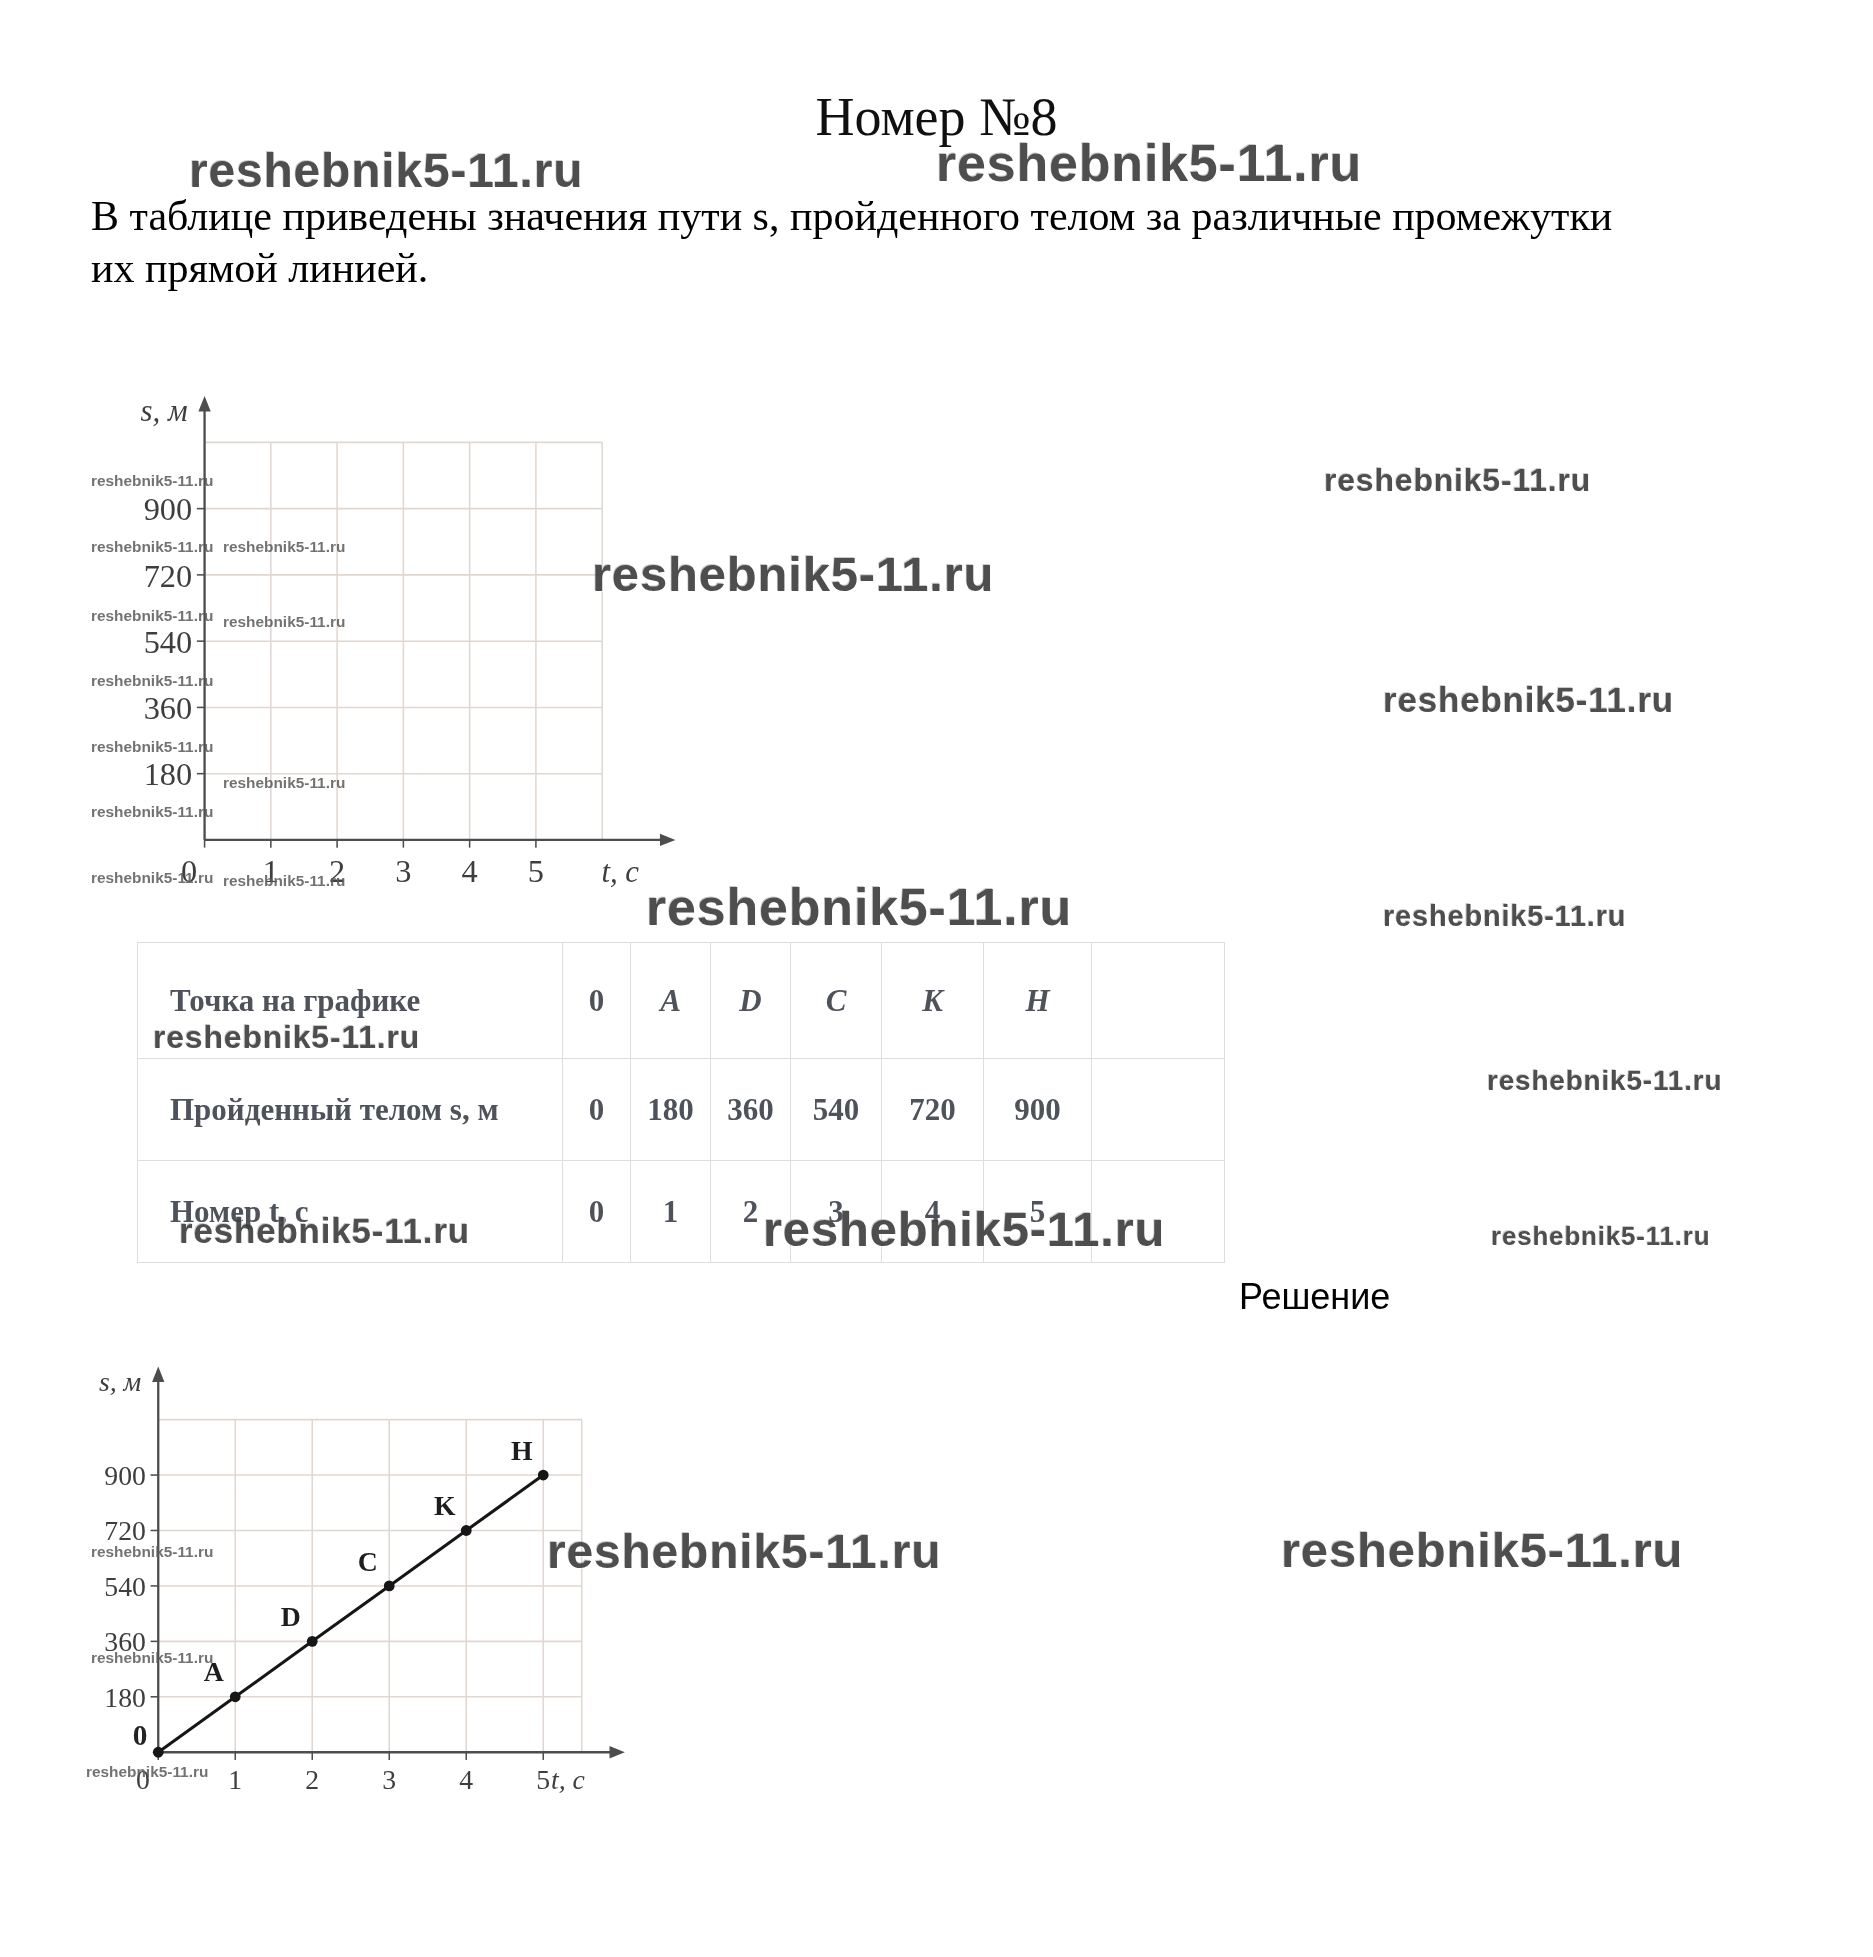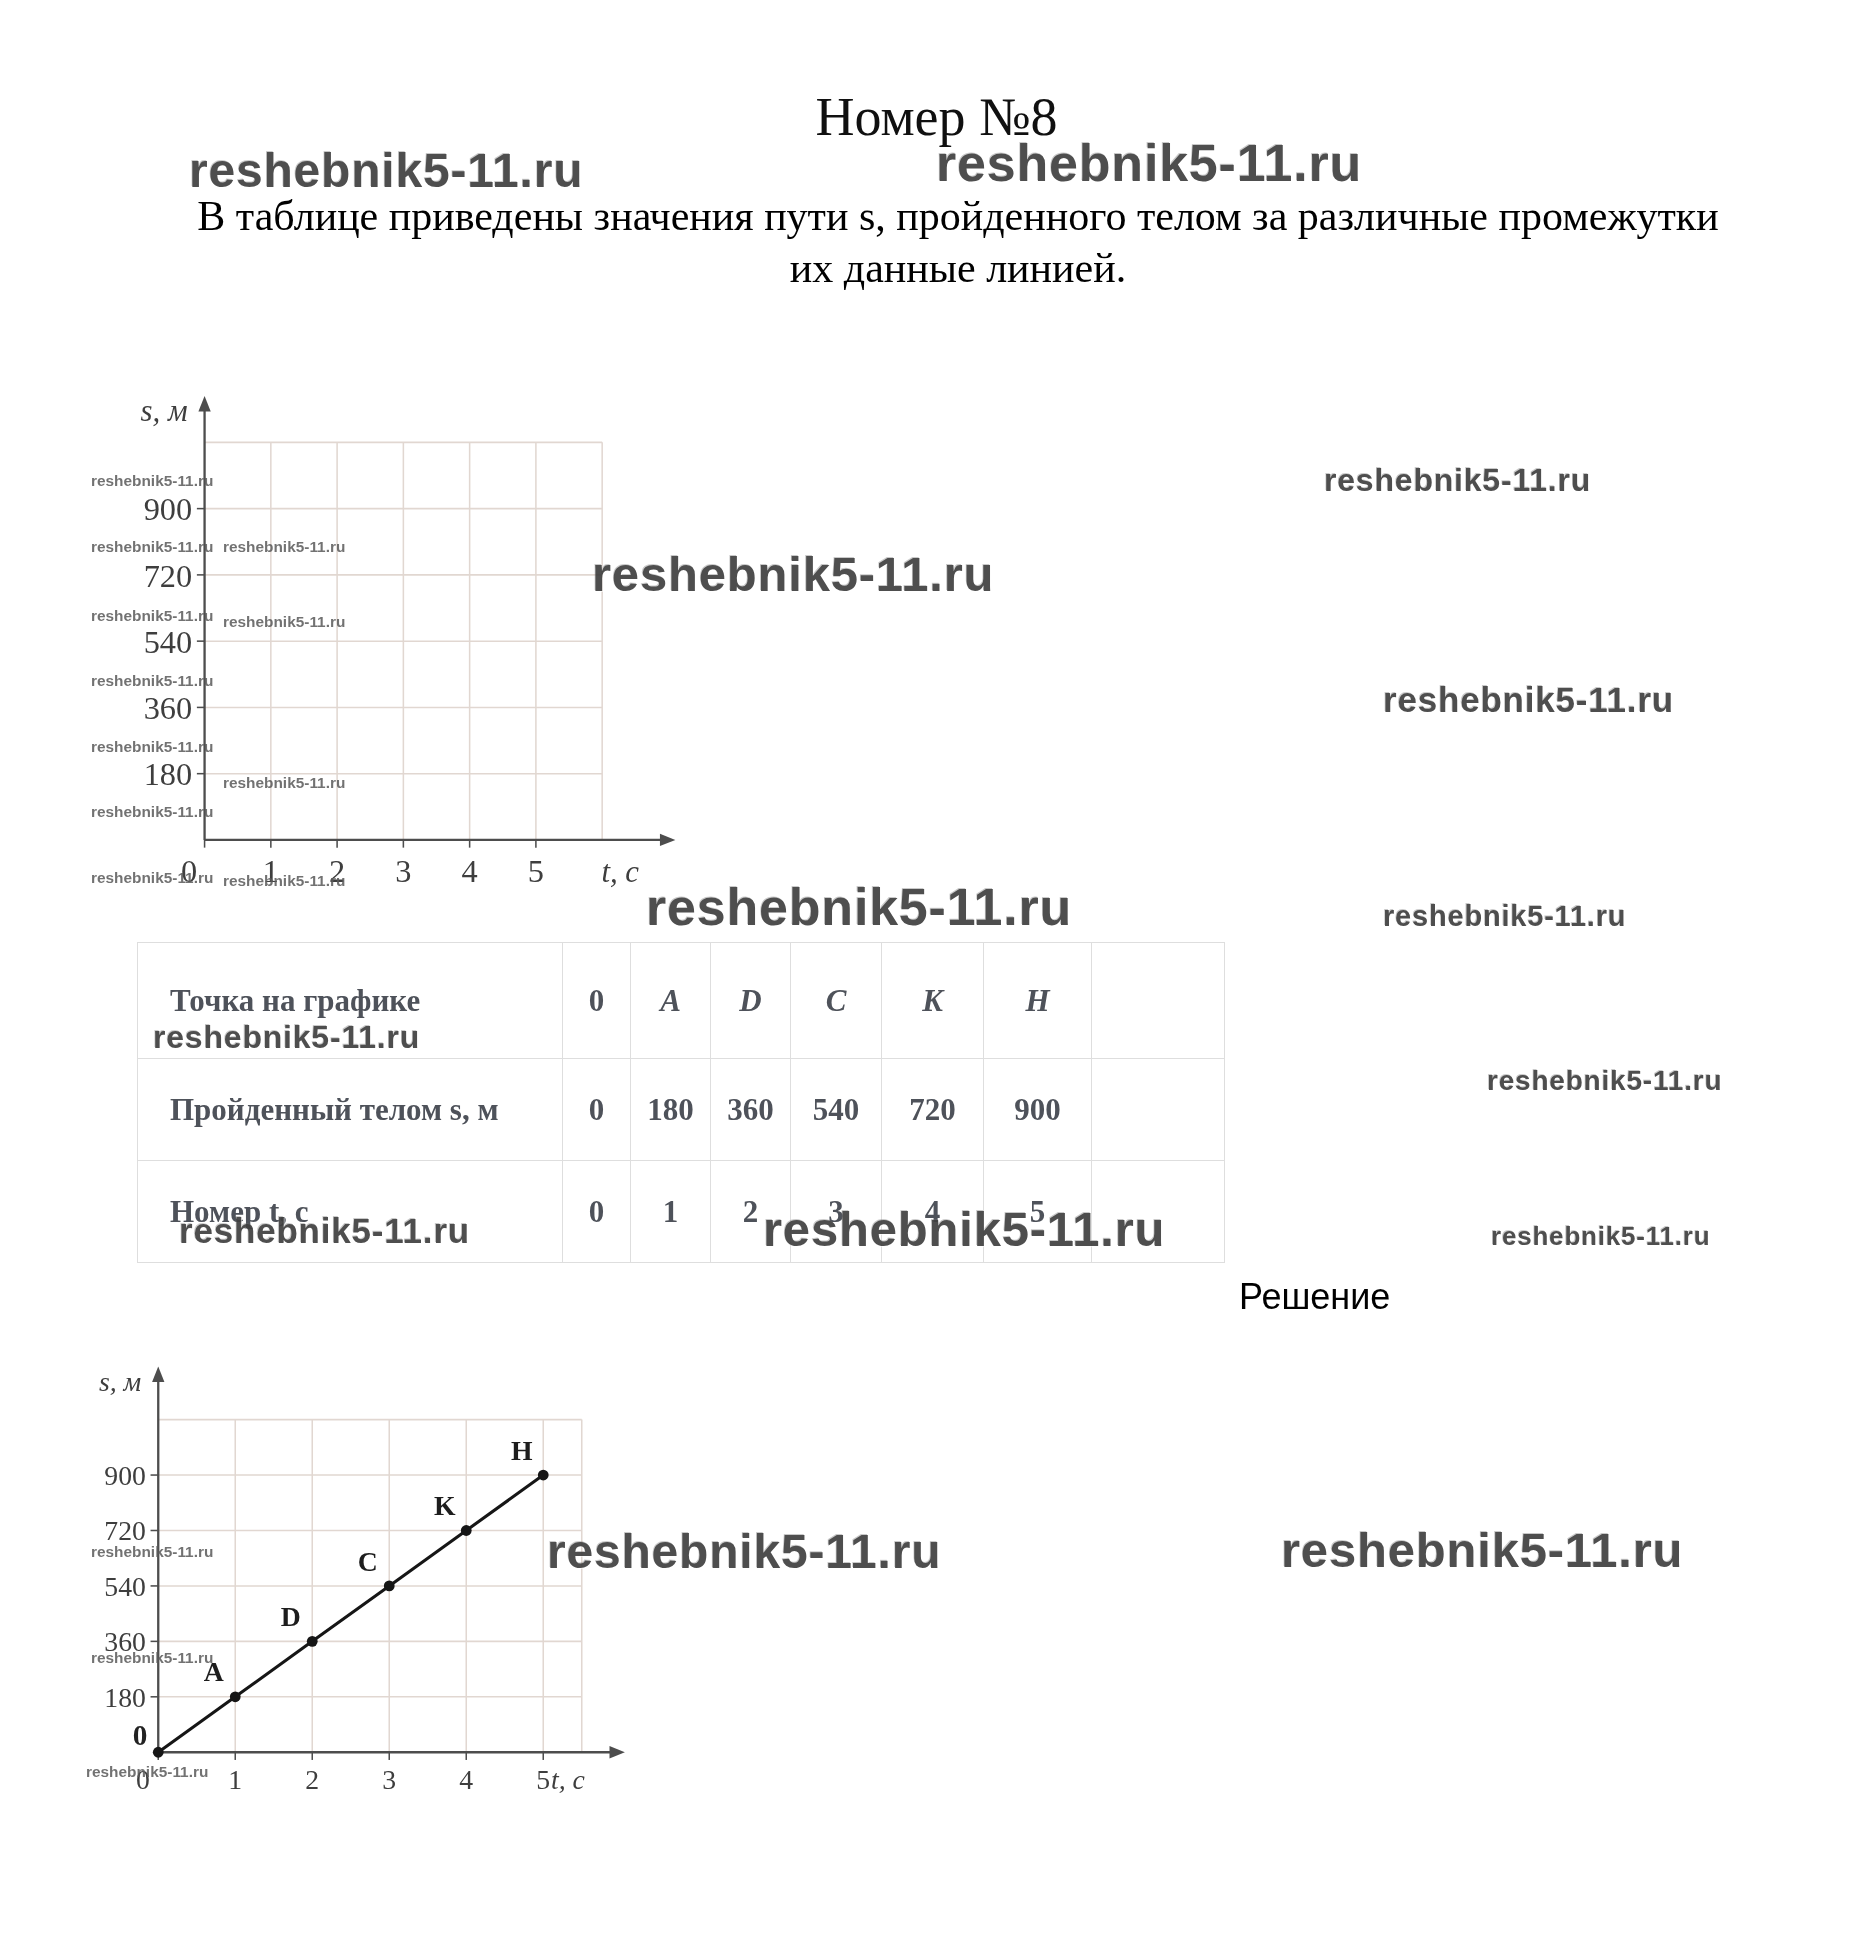--- a/index.html
+++ b/index.html
@@ -6,21 +6,21 @@
   #root {
     position:relative; width:1873px; height:1958px; background:#fff;
     font-family:"Liberation Serif", serif; overflow:hidden;
   }
   #title {
     position:absolute; top:86px; left:0; width:100%;
     text-align:center; font-size:54px; color:#101010;
   }
   #problem {
     position:absolute; left:91px; top:190px; width:1734px;
-    font-size:42px; line-height:52px; color:#000;text-align:center;
+    font-size:42px; line-height:52px; color:#000;
   }
   .wm {
     position:absolute; font-family:Liberation Sans, sans-serif; font-weight:700;
     color:#3f3f3f; letter-spacing:0.8px; white-space:nowrap; opacity:.92;
     text-shadow:0.8px 0.8px 0 rgba(255,255,255,.65), -0.8px -0.8px 0 rgba(110,110,110,.4);
   }
   .wm.small { color:#5a5a5a; opacity:.85; text-shadow:none; letter-spacing:0; }
   .chart { position:absolute; }
   #chart-empty    { left:89px; top:379px;  width:601px; height:532px; }
   #chart-solution { left:85px; top:1348px; width:570px; height:462px; }
@@ -47,21 +47,21 @@
 </style>
 </head>
 <body>
 
 <div id="root">
 
   <div id="title">Номер №8</div>
 
   <div id="problem">
     <div class="pline">В таблице приведены значения пути s, пройденного телом за различные промежутки</div>
-    <div class="pline">их данные линией.</div>
+    <div class="pline">их прямой линией.</div>
   </div>
 
   <div id="chart-empty" class="chart">
     <svg id="svg-empty" width="601" height="532" viewBox="0 0 780 690">
         <line x1="150" y1="512" x2="666" y2="512" stroke="#e1d7d1" stroke-width="2"></line>
         <line x1="150" y1="426" x2="666" y2="426" stroke="#e1d7d1" stroke-width="2"></line>
         <line x1="150" y1="340" x2="666" y2="340" stroke="#e1d7d1" stroke-width="2"></line>
         <line x1="150" y1="254" x2="666" y2="254" stroke="#e1d7d1" stroke-width="2"></line>
         <line x1="150" y1="168" x2="666" y2="168" stroke="#e1d7d1" stroke-width="2"></line>
         <line x1="150" y1="82" x2="666" y2="82" stroke="#e1d7d1" stroke-width="2"></line>

